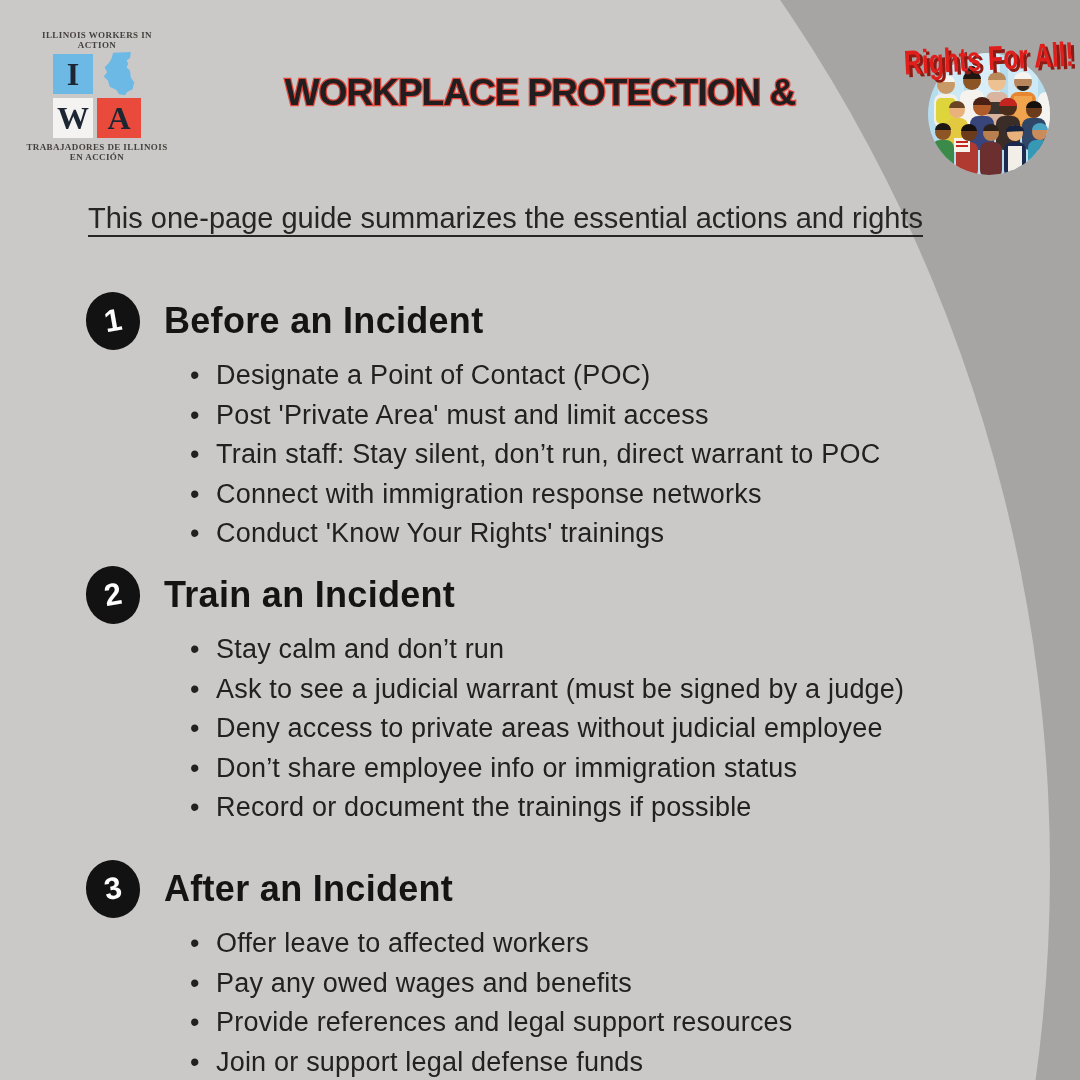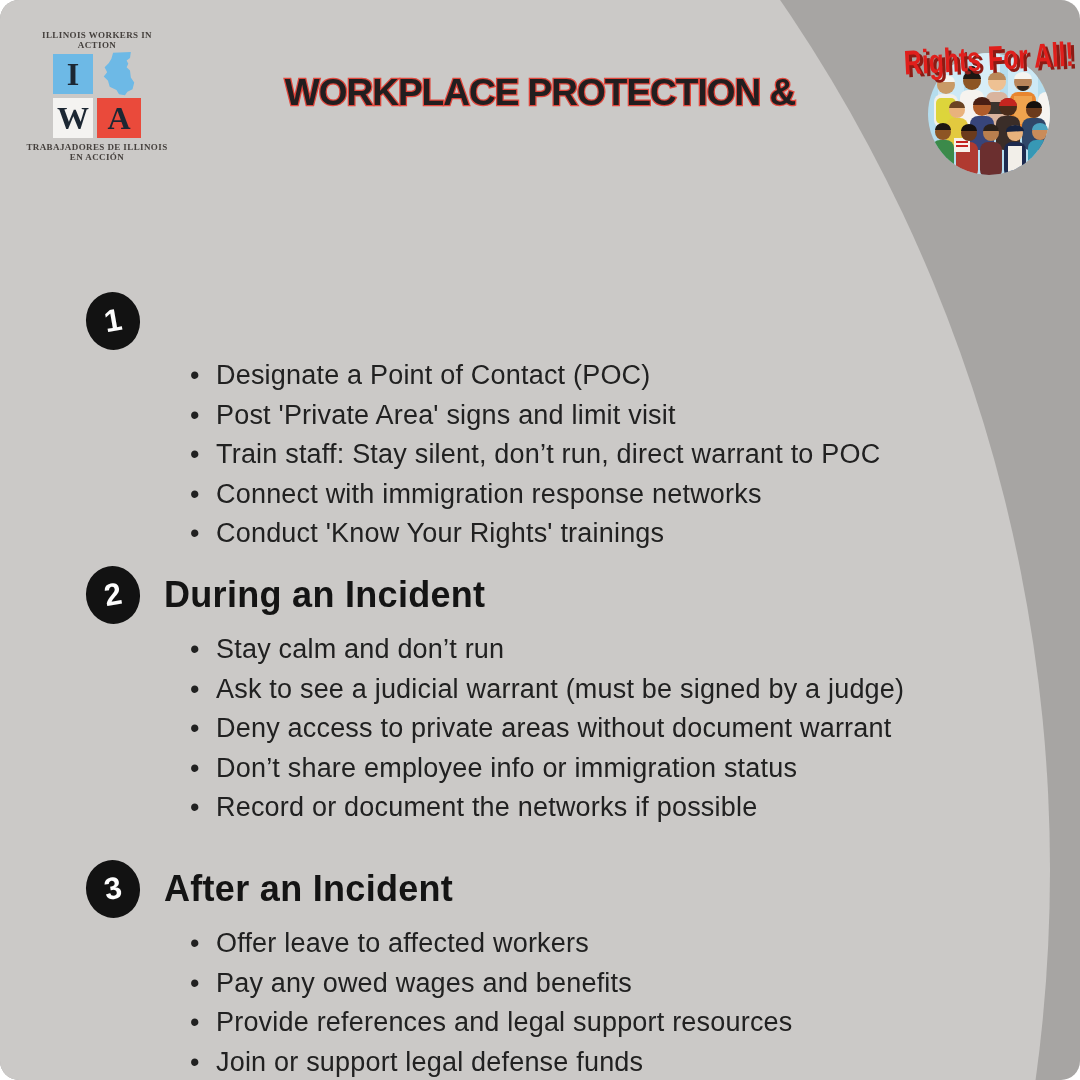--- a/index.html
+++ b/index.html
@@ -1,21 +1,20 @@
 <!DOCTYPE html>
 <html><head>
 <meta charset="utf-8">
 <style>
   html,body{margin:0;padding:0;}
   .page{
     position:relative; width:1080px; height:1080px; overflow:hidden;
     background:#a7a5a3;
     font-family:"Liberation Sans", sans-serif;
     color:#1f1f1f;
-    border-radius:19px;
   }
   .bg-light-circle{
     position:absolute; width:3074px; height:3074px; border-radius:50%;
     background:#cbc9c7; left:-2024px; top:-667px;
   }
   
   .iwa{position:absolute; left:22px; top:30px; width:150px; text-align:center;}
   .iwa-caption{font-size:9px; font-weight:700; letter-spacing:.4px; color:#45403d; font-family:"Liberation Serif", serif;}
   .iwa-grid{display:grid; grid-template-columns:40px 44px; grid-template-rows:40px 40px; gap:4px; justify-content:center; margin:4px 0;}
   .iwa-cell{display:flex; align-items:center; justify-content:center;
@@ -163,75 +162,77 @@
       <text x="92" y="49" text-anchor="middle" textLength="170" lengthAdjust="spacingAndGlyphs" font-family="Liberation Sans, sans-serif" font-weight="bold" font-size="34" fill="#8c1b14" transform="rotate(-3 91 40) translate(2,2)">Rights For All!</text>
       <text x="91" y="48" text-anchor="middle" textLength="170" lengthAdjust="spacingAndGlyphs" font-family="Liberation Sans, sans-serif" font-weight="bold" font-size="34" fill="#e01f1c" transform="rotate(-3 91 40)">Rights For All!</text>
     </svg>
   </div>
 
   <div class="title">
     <div>WORKPLACE PROTECTION &amp;</div>
   </div>
 
   <div class="intro">
+    <div>This one-page guide summarizes the essential actions and rights</div>
   </div>
 
   <div class="section sec1">
     <div class="sec-head">
       <div class="num-badge">1</div>
+      <div class="sec-title">Before an Incident</div>
     </div>
     <ul class="bullets">
       <li>
           <span class="dot">•</span>
           <span class="txt">Designate a Point of Contact (POC)</span>
         </li>
       <li>
           <span class="dot">•</span>
-          <span class="txt">Post 'Private Area' signs and limit visit</span>
+          <span class="txt">Post 'Private Area' must and limit access</span>
         </li>
       <li>
           <span class="dot">•</span>
           <span class="txt">Train staff: Stay silent, don’t run, direct warrant to POC</span>
         </li>
       <li>
           <span class="dot">•</span>
           <span class="txt">Connect with immigration response networks</span>
         </li>
       <li>
           <span class="dot">•</span>
           <span class="txt">Conduct 'Know Your Rights' trainings</span>
         </li>
     </ul>
   </div>
 
   <div class="section sec2">
     <div class="sec-head">
       <div class="num-badge">2</div>
-      <div class="sec-title">During an Incident</div>
+      <div class="sec-title">Train an Incident</div>
     </div>
     <ul class="bullets">
       <li>
           <span class="dot">•</span>
           <span class="txt">Stay calm and don’t run</span>
         </li>
       <li>
           <span class="dot">•</span>
           <span class="txt">Ask to see a judicial warrant (must be signed by a judge)</span>
         </li>
       <li>
           <span class="dot">•</span>
-          <span class="txt">Deny access to private areas without document warrant</span>
+          <span class="txt">Deny access to private areas without judicial employee</span>
         </li>
       <li>
           <span class="dot">•</span>
           <span class="txt">Don’t share employee info or immigration status</span>
         </li>
       <li>
           <span class="dot">•</span>
-          <span class="txt">Record or document the networks if possible</span>
+          <span class="txt">Record or document the trainings if possible</span>
         </li>
     </ul>
   </div>
 
   <div class="section sec3">
     <div class="sec-head">
       <div class="num-badge">3</div>
       <div class="sec-title">After an Incident</div>
     </div>
     <ul class="bullets">

